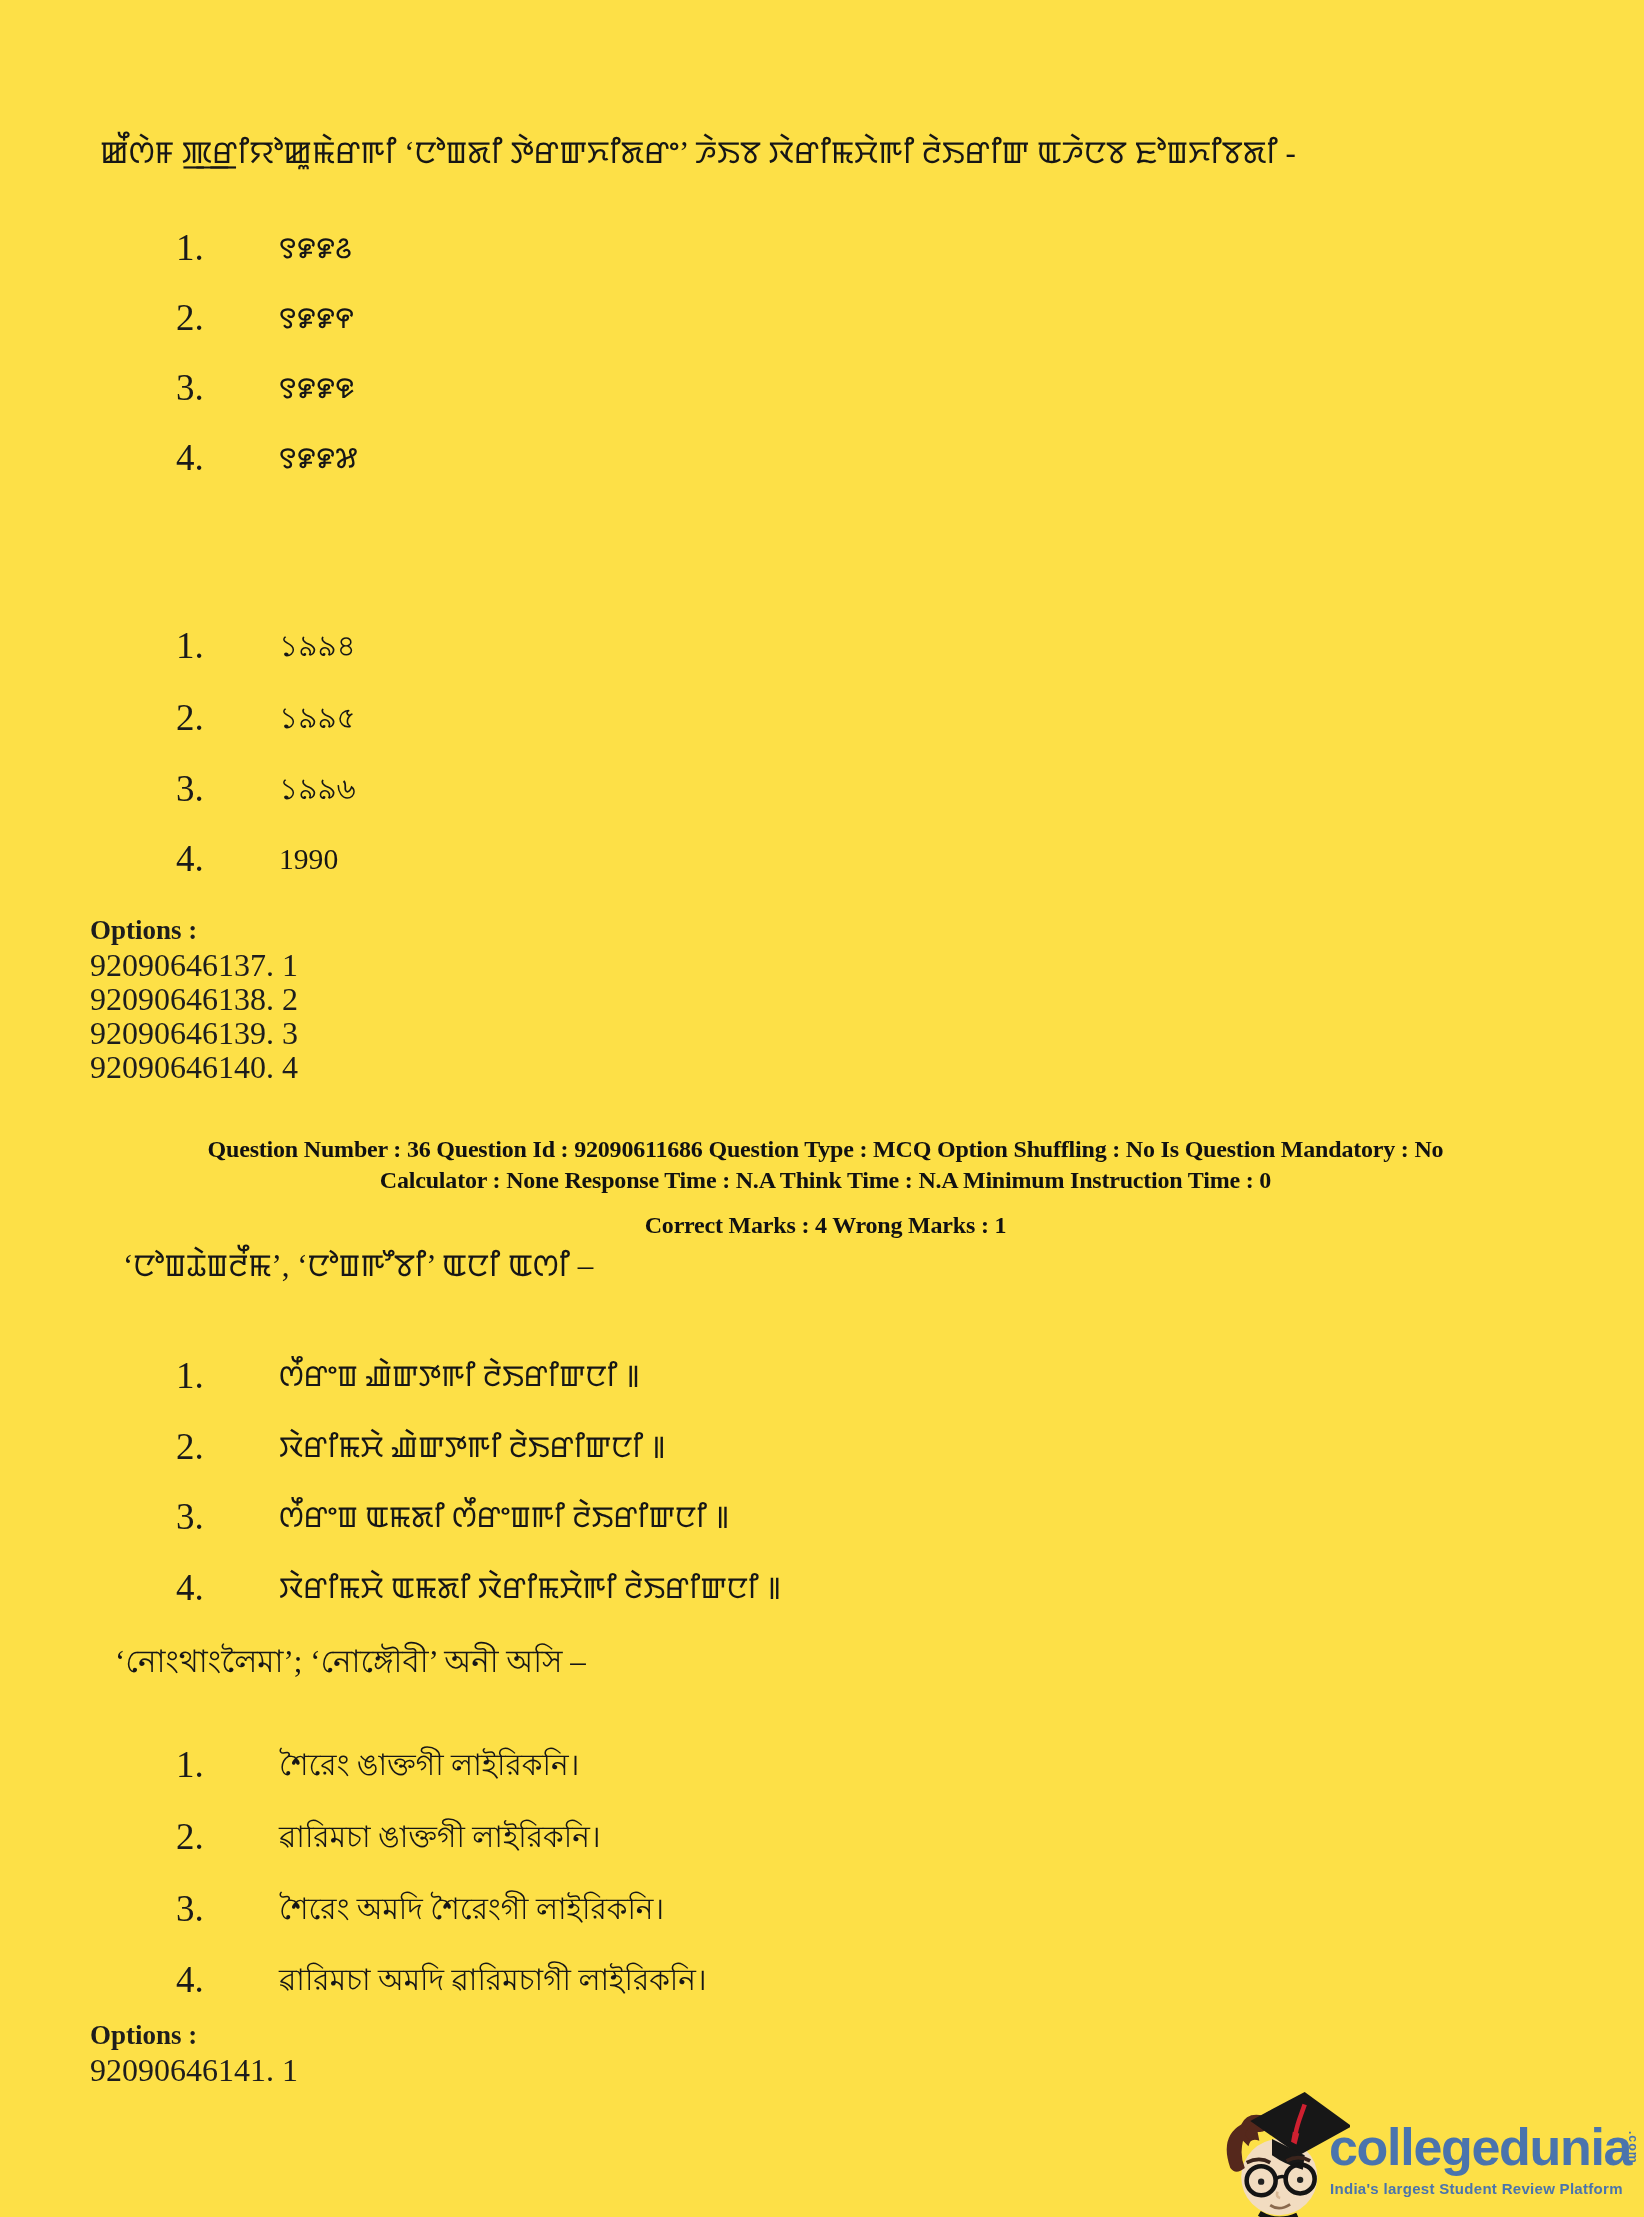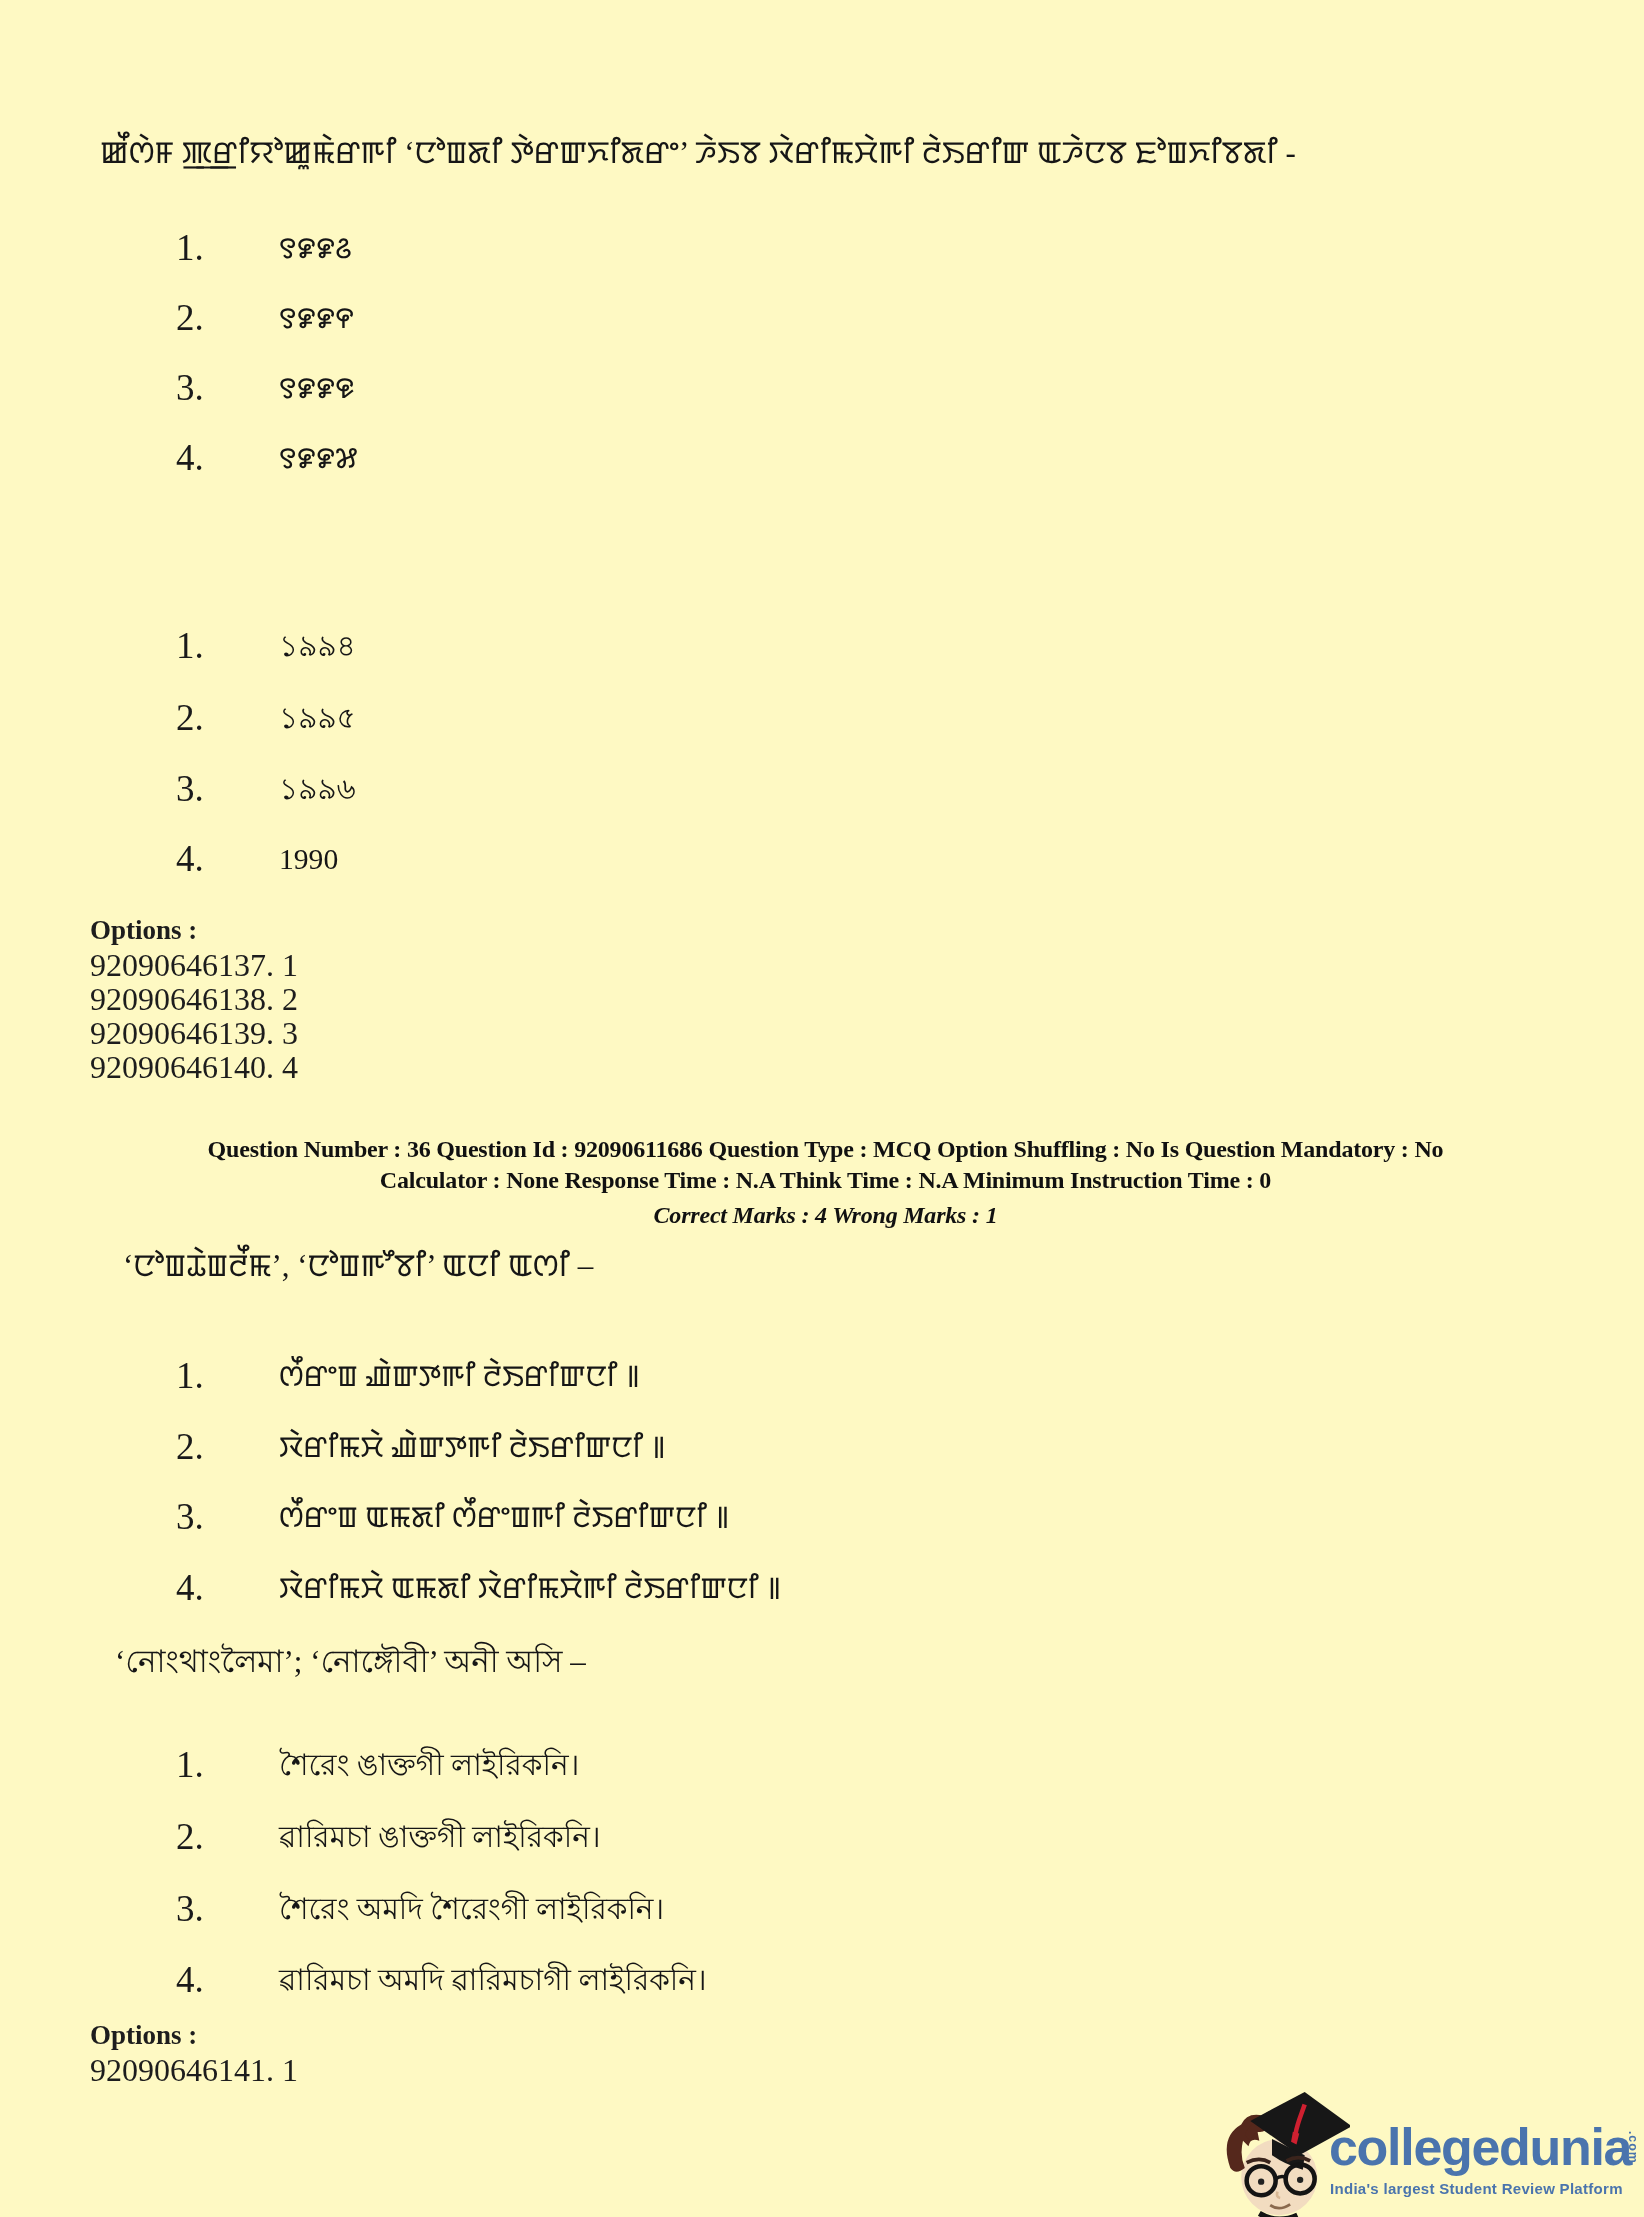--- a/index.html
+++ b/index.html
@@ -5,21 +5,21 @@
   :root{
     --ink:#1d1d1d;
     --brand-blue:#4a74ad;
     --tassel-red:#cf2030;
   }
   html,body{margin:0;padding:0;background:#ffffff;}
   .page{
     position:relative;
     width:1644px;
     height:2217px;
-    background:#fef9c3;
+    background:#fde047;
     overflow:hidden;
     font-family:"Liberation Serif", serif;
     color:var(--ink);
   }
   
   .q-text{
     position:absolute;
     font-size:31px;
     line-height:1.2;
     white-space:nowrap;
@@ -67,21 +67,21 @@
     left:100px;
     top:1134px;
     width:1451px;
     font-weight:bold;
     font-size:24px;
     letter-spacing:-0.2px;
     line-height:31px;
     color:#111;
     text-align:center;
   }
-  .meta-line3{margin-top:4px;font-style:italic;}
+  .meta-line3{margin-top:14px;}
   
   .logo{
     position:absolute;
     left:1214px;
     top:2083px;
     width:426px;
     height:134px;
     cursor:pointer;
   }
   .mascot-svg{

